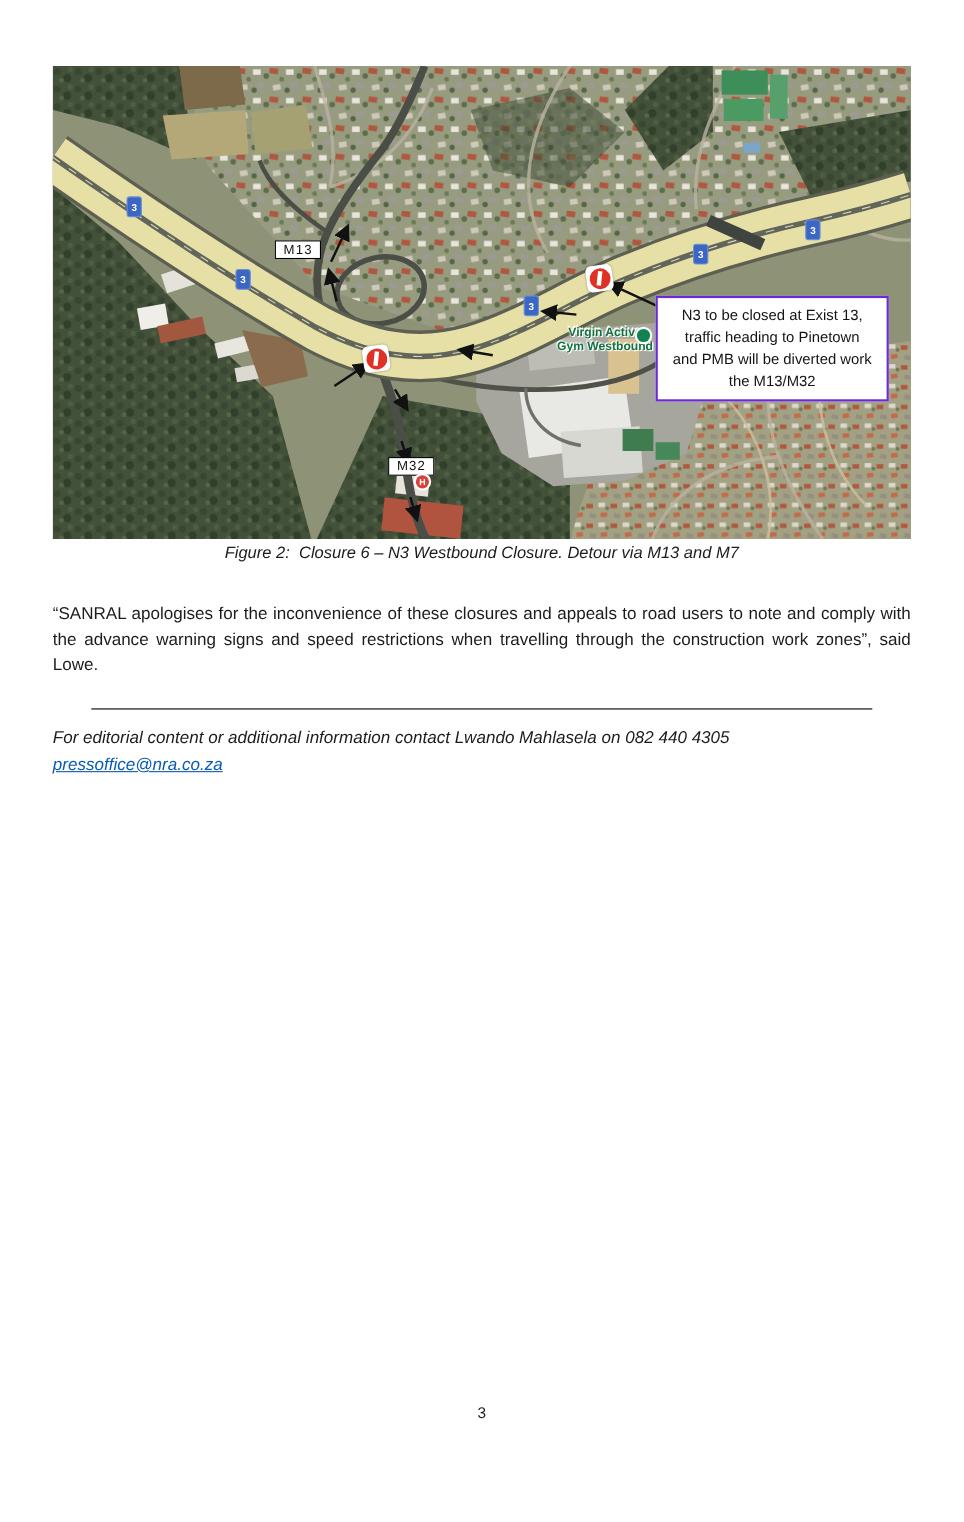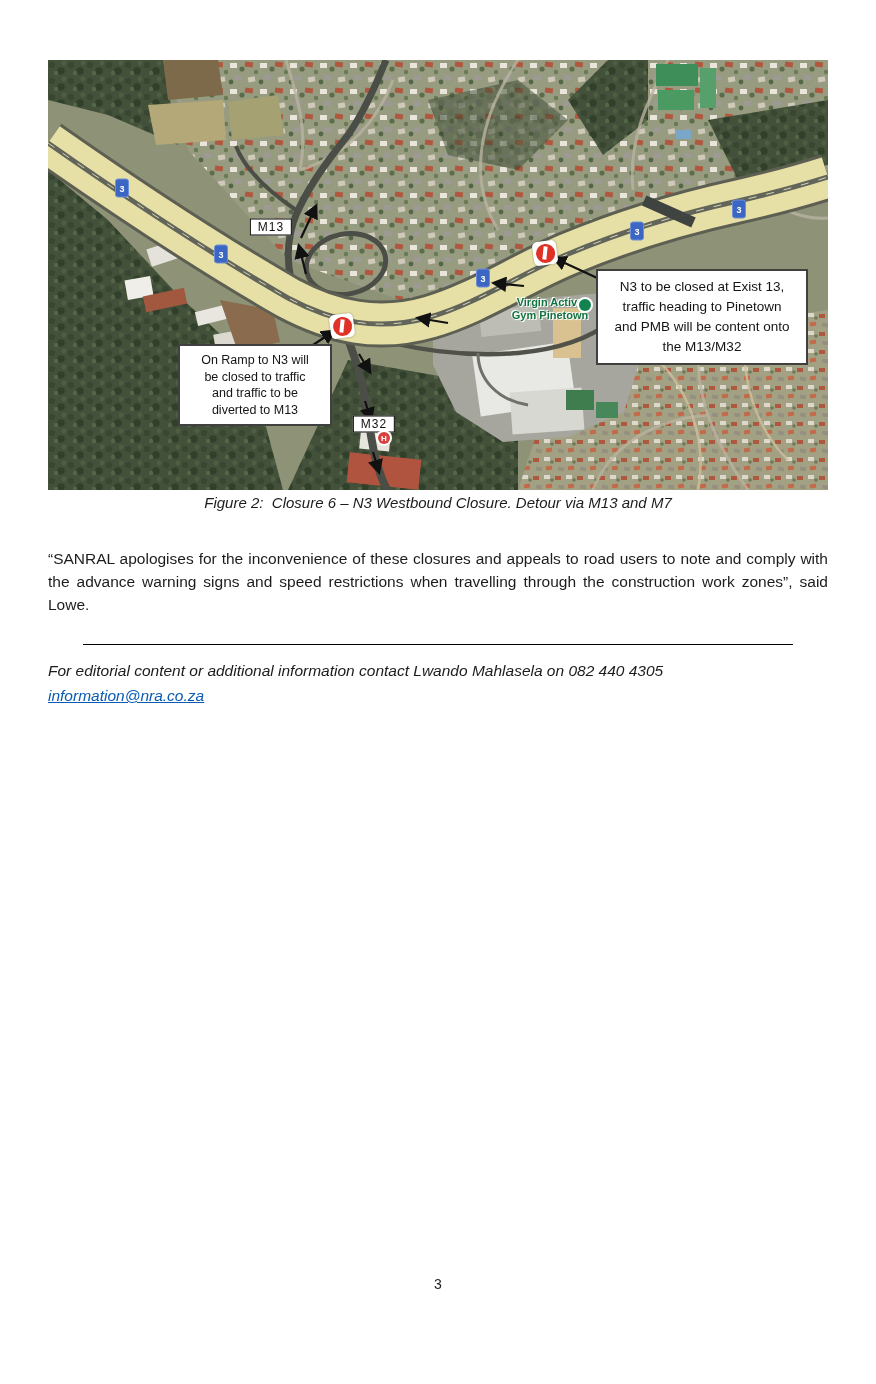--- a/index.html
+++ b/index.html
@@ -11,21 +11,21 @@
   .map{position:relative;width:780px;height:430px;overflow:hidden;background:#87906f;}
   .map svg{position:absolute;left:0;top:0;}
   .overlay{position:absolute;left:0;top:0;width:100%;height:100%;}
 
   .shield{position:absolute;width:12px;height:17px;background:#3c66c4;border:1px solid #6e8fd6;
           border-radius:3px;color:#fff;font-size:9px;font-weight:bold;display:flex;
           align-items:center;justify-content:center;transform:translate(-50%,-50%);}
   .roadlabel{position:absolute;background:#fff;border:1.5px solid #000;color:#111;
              font-size:12px;letter-spacing:1px;padding:1px 7px;line-height:13px;
              transform:translate(-50%,-50%);white-space:nowrap;}
-  .callout{position:absolute;background:#fff;border:2px solid #404040;color:#141414;
+  .callout{position:absolute;background:#fff;border:2px solid #6d28d9;color:#141414;
            text-align:center;padding:6px 6px;}
   .callout .ln{white-space:nowrap;}
   .callout.small{font-size:12.5px;line-height:16.5px;}
   .callout.big{font-size:13.5px;line-height:20px;}
 
   .noentry{position:absolute;width:24px;height:24px;background:#fff;border-radius:5px;
            transform:translate(-50%,-50%) rotate(-8deg);display:flex;align-items:center;justify-content:center;
            box-shadow:0 0 2px rgba(0,0,0,.4);}
   .noentry .disc{position:relative;width:19px;height:19px;border-radius:50%;background:#e03127;}
   .noentry .bar{position:absolute;left:50%;top:50%;width:4px;height:13px;background:#fff;
@@ -185,49 +185,43 @@
             </div>
         </div>
         <div class="noentry" style="left:497px;top:193px">
           <div class="disc">
               <div class="bar"></div>
             </div>
         </div>
 
         <div class="gymlabel" style="left:502px;top:236px">
           <div>Virgin Active</div>
-          <div>Gym Pinetown</div>
+          <div>Gym Westbound</div>
         </div>
         <div class="poi-marker gym" style="left:537px;top:245px">
             <div class="inner"></div>
           </div>
         <div class="poi-marker hosp" style="left:336px;top:378px">
           <div class="inner">H</div>
         </div>
 
-        <div class="callout small" style="left:130px;top:284px;width:138px">
-          <div class="ln">On Ramp to N3 will</div>
-          <div class="ln">be closed to traffic</div>
-          <div class="ln">and traffic to be</div>
-          <div class="ln">diverted to M13</div>
-        </div>
         <div class="callout big" style="left:548px;top:209px;width:196px">
           <div class="ln">N3 to be closed at Exist 13,</div>
           <div class="ln">traffic heading to Pinetown</div>
-          <div class="ln">and PMB will be content onto</div>
+          <div class="ln">and PMB will be diverted work</div>
           <div class="ln">the M13/M32</div>
         </div>
       </div>
     </div>
 
     
     <div class="caption">Figure 2:  Closure 6 – N3 Westbound Closure. Detour via M13 and M7</div>
 
     <p class="quote">“SANRAL apologises for the inconvenience of these closures and appeals to road users to note and comply with the advance warning signs and speed restrictions when travelling through the construction work zones”, said Lowe.</p>
 
     <hr class="rule">
 
     <div class="contact">For editorial content or additional information contact Lwando Mahlasela on 082 440 4305</div>
-    <a class="email" href="#">information@nra.co.za</a>
+    <a class="email" href="#">pressoffice@nra.co.za</a>
   </div>
 
   <div class="pagenum">3</div>
 </div>
 
 </body></html>

